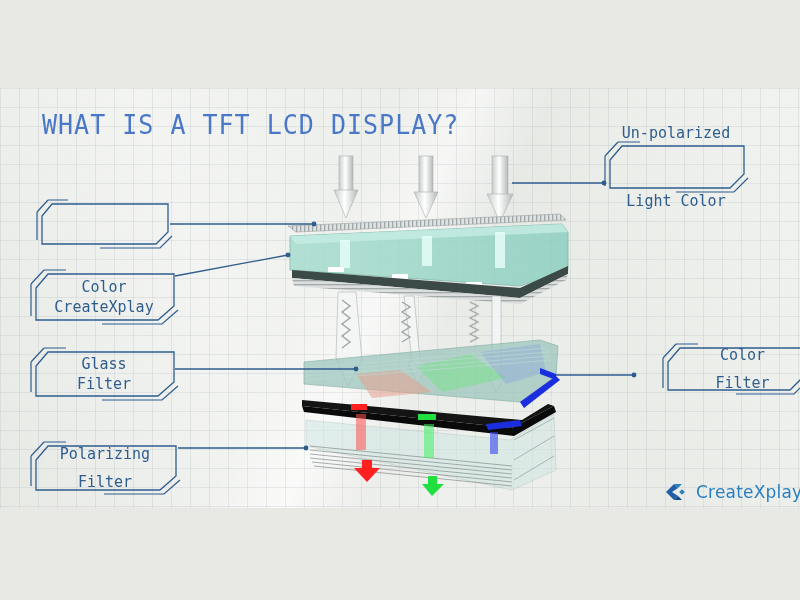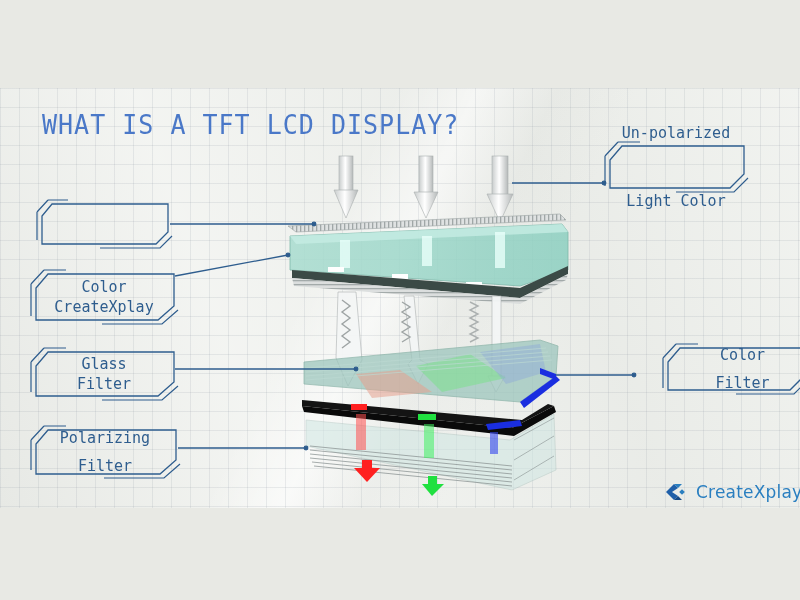--- a/index.html
+++ b/index.html
@@ -181,21 +181,21 @@
 <div class="label" style="left:32px;top:350px;width:144px;height:48px;">
   <svg width="144" height="48">
     <path d="M16,2 H142 V32 L126,46 H4 V16 Z" fill="none" stroke="#2e5d8e" stroke-width="1.3"></path>
     <path d="M12,-2 H34 M-1,12 L12,-2 M-1,12 V42" fill="none" stroke="#2e5d8e" stroke-width="1.2"></path>
     <path d="M146,36 L130,50 H70" fill="none" stroke="#2e5d8e" stroke-width="1.2"></path>
   </svg>
   <span>Glass</span>
   <span>Filter</span>
 </div>
 
-<div class="label" style="left:32px;top:428px;width:146px;height:48px;gap:8px;">
+<div class="label" style="left:32px;top:444px;width:146px;height:48px;gap:8px;">
   <svg width="146" height="48">
     <path d="M16,2 H144 V32 L128,46 H4 V16 Z" fill="none" stroke="#2e5d8e" stroke-width="1.3"></path>
     <path d="M12,-2 H34 M-1,12 L12,-2 M-1,12 V42" fill="none" stroke="#2e5d8e" stroke-width="1.2"></path>
     <path d="M148,36 L132,50 H72" fill="none" stroke="#2e5d8e" stroke-width="1.2"></path>
   </svg>
   <span>Polarizing</span>
   <span>Filter</span>
 </div>
 
 <div class="label" style="left:606px;top:144px;width:140px;height:46px;gap:48px;">

